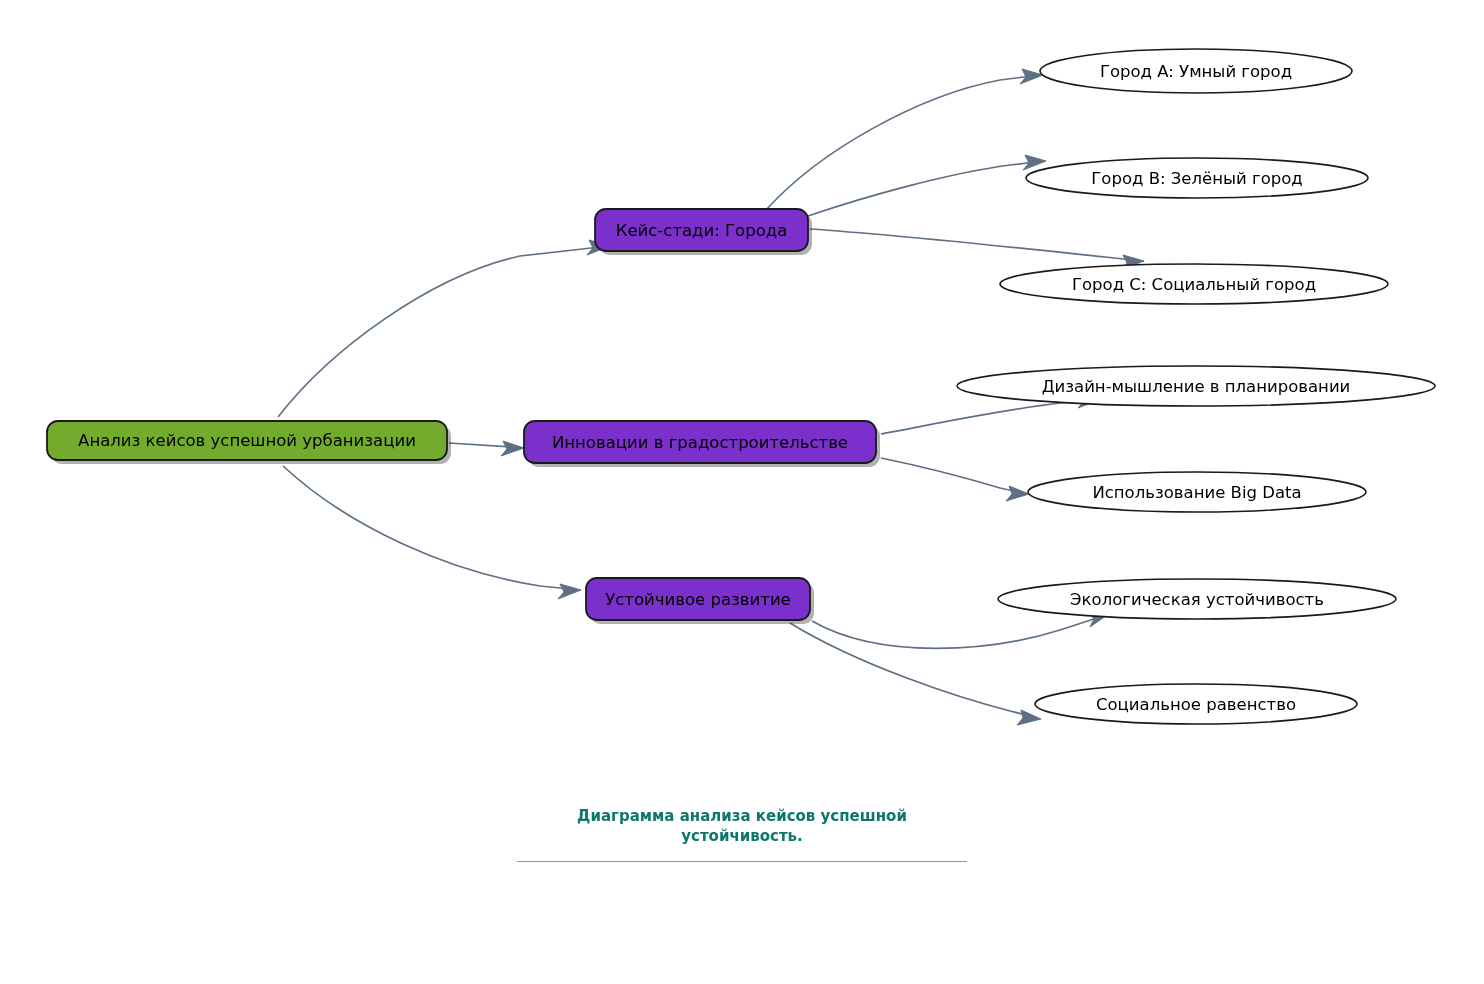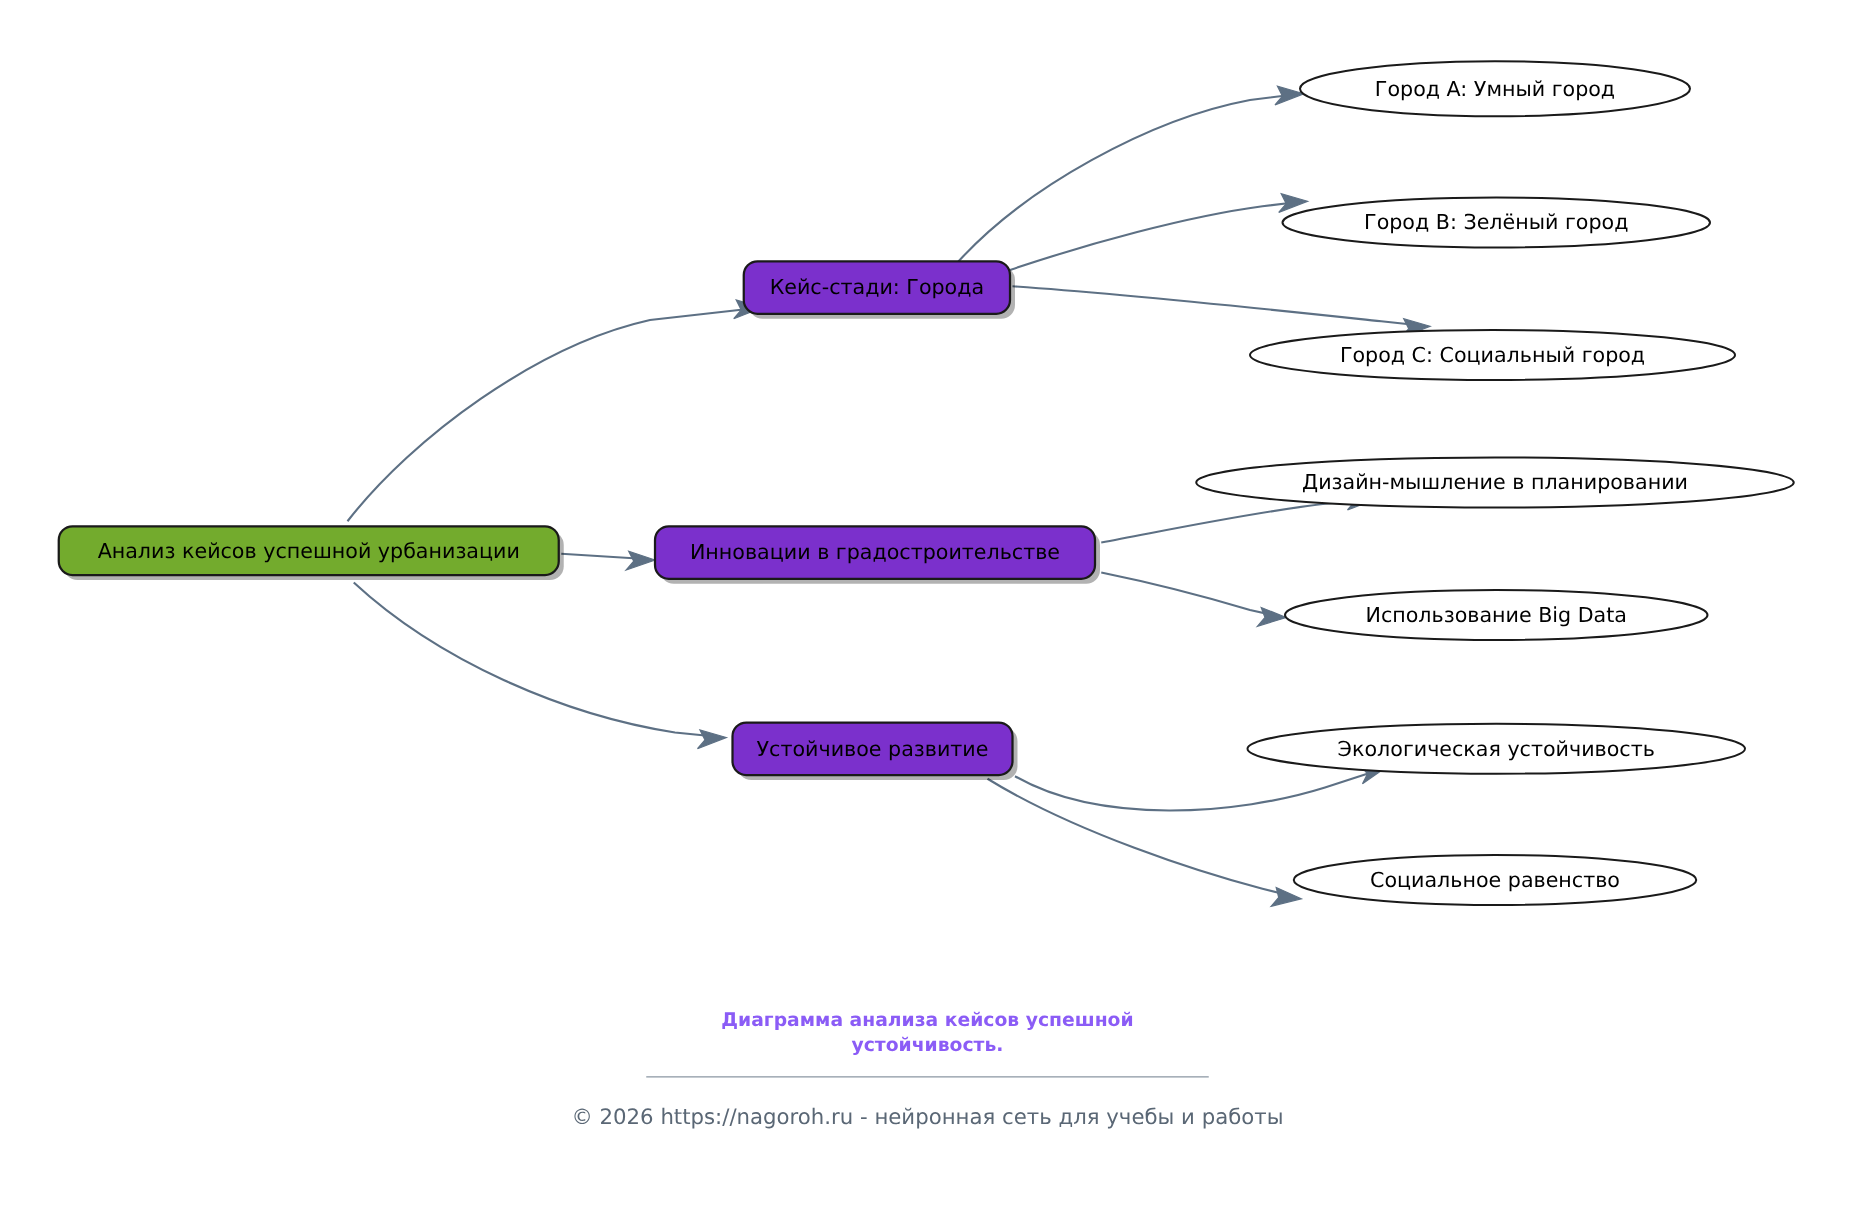--- a/index.html
+++ b/index.html
@@ -63,21 +63,21 @@
     position: absolute;
     left: 0;
     top: 806px;
     width: 1484px;
     text-align: center;
   }
   .caption-title {
     font-family: "DejaVu Sans", "Liberation Sans", sans-serif;
     font-size: 15px;
     font-weight: bold;
-    color: #8b5cf6;
+    color: #0f766e;
     line-height: 1.35;
     width: 420px;
     margin: 0 auto;
   }
   .caption-rule {
     width: 450px;
     height: 0;
     border-top: 1px solid #8b97a3;
     margin: 14px auto 0 auto;
   }
@@ -194,14 +194,13 @@
 
   <div class="caption-area">
     <div class="caption-title">
       <span>Диаграмма анализа кейсов успешной</span>
       <br>
       <span>устойчивость.</span>
     </div>
     <div class="caption-rule"></div>
   </div>
 
-  <div class="footer-text">© 2026 https://nagoroh.ru - нейронная сеть для учебы и работы</div>
 </div>
 
 </body></html>

